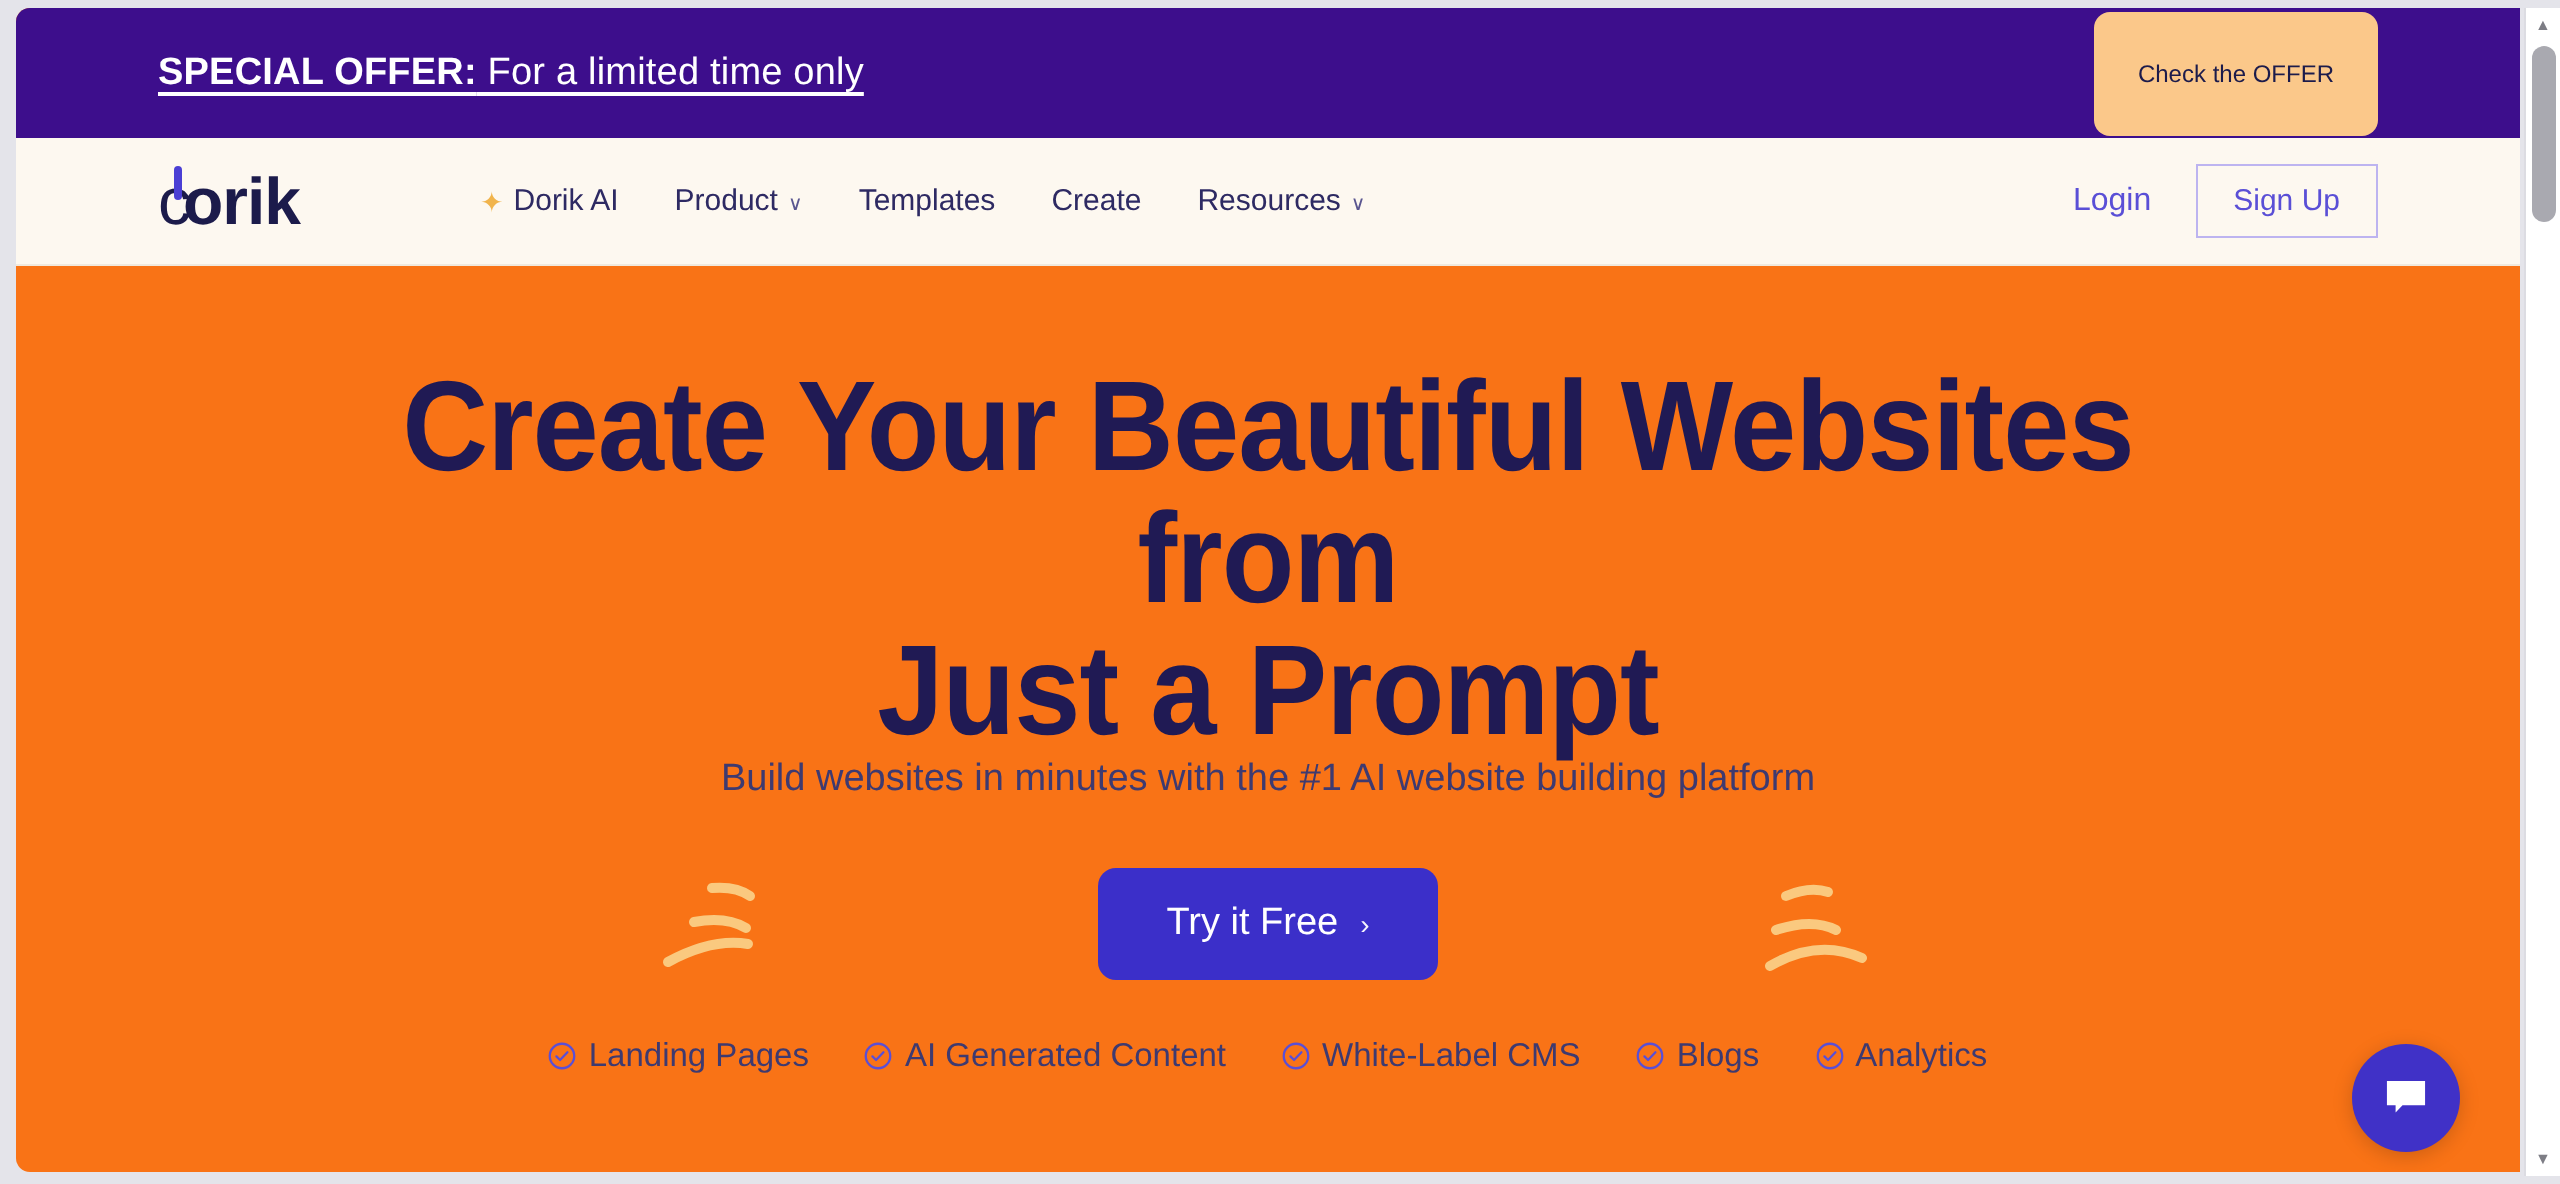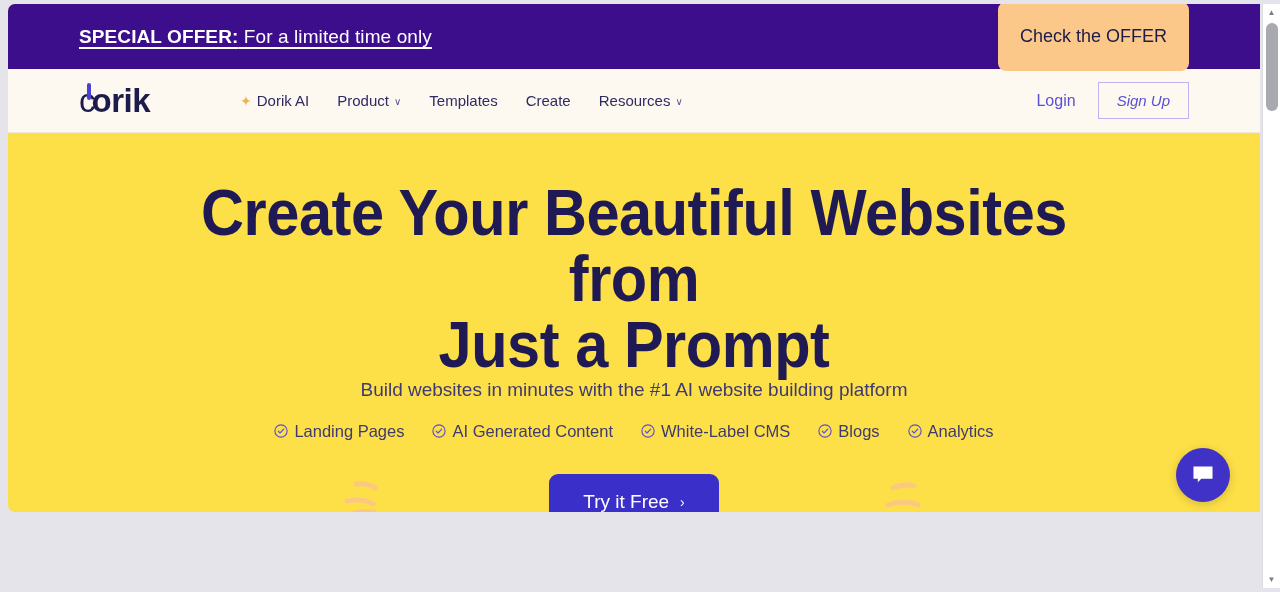--- a/index.html
+++ b/index.html
@@ -17,22 +17,22 @@
     position: relative;
     width: 1280px;
     height: 592px;
     background: #e4e4ea;
     padding: 4px 0 6px 8px;
   }
 
   #page-viewport {
     position: relative;
     width: 1252px;
-    height: 508px;
-    background: #fde047;
+    height: 582px;
+    background: #f97316;
     overflow: hidden;
     border-top-left-radius: 7px;
     border-bottom-left-radius: 7px;
   }
 
   
   #scrollbar {
     position: absolute;
     top: 4px;
     right: 0px;
@@ -87,21 +87,21 @@
     text-decoration-thickness: 1.5px;
     white-space: nowrap;
     font-family: "Liberation Sans Narrow", "Liberation Sans", sans-serif;
   }
   #offer-text b { font-weight: 700; }
   #offer-btn {
     background: #fbc88a;
     color: #1c1b4b;
     border: none;
     border-radius: 8px;
-    font-size: 18px;
+    font-size: 12px;
     padding: 24px 22px;
     cursor: pointer;
     font-family: "Liberation Sans", sans-serif;
     white-space: nowrap;
   }
 
   
   #site-nav {
     height: 64px;
     background: #fdf8f0;
@@ -186,21 +186,20 @@
   }
   #signup-btn {
     font-size: 15px;
     color: #5a4fd6;
     background: transparent;
     border: 1.5px solid #bdb4f0;
     border-radius: 0;
     padding: 9px 18px;
     cursor: pointer;
     font-family: "Liberation Sans", sans-serif;
-    font-style: italic;
   }
 
   
   #hero {
     position: relative;
     padding-top: 48px;
     text-align: center;
   }
   #hero-title {
     font-family: "Liberation Sans Narrow", "Liberation Sans", sans-serif;
@@ -335,20 +334,39 @@
 
     <section id="hero">
 
       <h1 id="hero-title">
         <span>Create Your Beautiful Websites from</span><br>
         <span>Just a Prompt</span>
       </h1>
 
       <p id="hero-sub">Build websites in minutes with the #1 AI website building platform</p>
 
+      <div id="cta-row">
+        <svg class="swoosh left" width="62" height="62" viewBox="0 0 62 62">
+          <path d="M26 10 q12 -1 19 4" stroke="#fac97f" stroke-width="5" fill="none" stroke-linecap="round"></path>
+          <path d="M17 27 q16 -3 26 3" stroke="#fac97f" stroke-width="5" fill="none" stroke-linecap="round"></path>
+          <path d="M4 47 q22 -12 40 -9" stroke="#fac97f" stroke-width="5" fill="none" stroke-linecap="round"></path>
+        </svg>
+
+        <button id="cta-btn">
+          <span>Try it Free</span>
+          <span class="chev">›</span>
+        </button>
+
+        <svg class="swoosh right" width="62" height="62" viewBox="0 0 62 62">
+          <path d="M17 14 q12 -5 21 -2" stroke="#fac97f" stroke-width="5" fill="none" stroke-linecap="round"></path>
+          <path d="M12 31 q18 -6 30 0" stroke="#fac97f" stroke-width="5" fill="none" stroke-linecap="round"></path>
+          <path d="M9 49 q24 -14 46 -4" stroke="#fac97f" stroke-width="5" fill="none" stroke-linecap="round"></path>
+        </svg>
+      </div>
+
       <div id="hero-features">
         <div class="feature">
           <svg class="check-icon" viewBox="0 0 16 16">
               <circle cx="8" cy="8" r="7" fill="none" stroke="#5a4fd6" stroke-width="1.3"></circle>
               <path d="M4.8 8.2l2.1 2.1 4.2-4.4" fill="none" stroke="#5a4fd6" stroke-width="1.3" stroke-linecap="round" stroke-linejoin="round"></path>
             </svg>
           <span>Landing Pages</span>
         </div>
         <div class="feature">
           <svg class="check-icon" viewBox="0 0 16 16">
@@ -371,39 +389,20 @@
             </svg>
           <span>Blogs</span>
         </div>
         <div class="feature">
           <svg class="check-icon" viewBox="0 0 16 16">
               <circle cx="8" cy="8" r="7" fill="none" stroke="#5a4fd6" stroke-width="1.3"></circle>
               <path d="M4.8 8.2l2.1 2.1 4.2-4.4" fill="none" stroke="#5a4fd6" stroke-width="1.3" stroke-linecap="round" stroke-linejoin="round"></path>
             </svg>
           <span>Analytics</span>
         </div>
-      </div>
-
-      <div id="cta-row">
-        <svg class="swoosh left" width="62" height="62" viewBox="0 0 62 62">
-          <path d="M26 10 q12 -1 19 4" stroke="#fac97f" stroke-width="5" fill="none" stroke-linecap="round"></path>
-          <path d="M17 27 q16 -3 26 3" stroke="#fac97f" stroke-width="5" fill="none" stroke-linecap="round"></path>
-          <path d="M4 47 q22 -12 40 -9" stroke="#fac97f" stroke-width="5" fill="none" stroke-linecap="round"></path>
-        </svg>
-
-        <button id="cta-btn">
-          <span>Try it Free</span>
-          <span class="chev">›</span>
-        </button>
-
-        <svg class="swoosh right" width="62" height="62" viewBox="0 0 62 62">
-          <path d="M17 14 q12 -5 21 -2" stroke="#fac97f" stroke-width="5" fill="none" stroke-linecap="round"></path>
-          <path d="M12 31 q18 -6 30 0" stroke="#fac97f" stroke-width="5" fill="none" stroke-linecap="round"></path>
-          <path d="M9 49 q24 -14 46 -4" stroke="#fac97f" stroke-width="5" fill="none" stroke-linecap="round"></path>
-        </svg>
       </div>
 
     </section>
 
     <div id="chat-widget">
       <svg width="26" height="26" viewBox="0 0 24 24">
         <path d="M3.2 4.2h17.6v11.2H10.4l-3.2 3.3v-3.3H3.2z" fill="#ffffff"></path>
       </svg>
     </div>
   </div>

